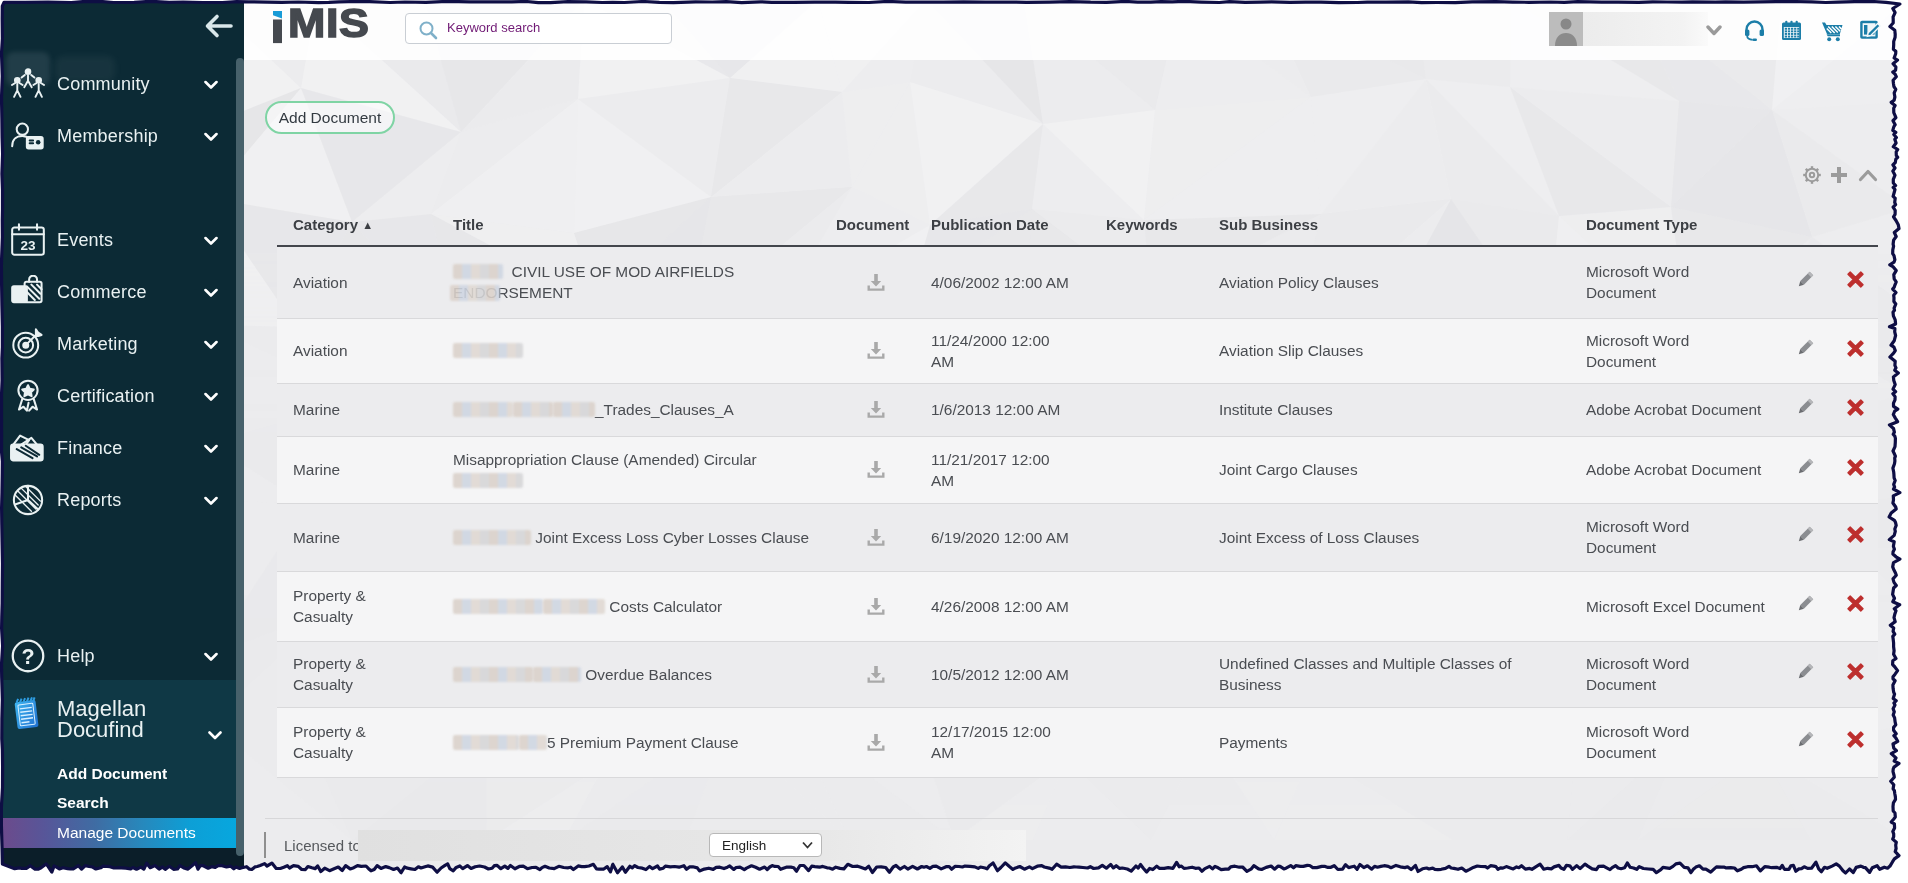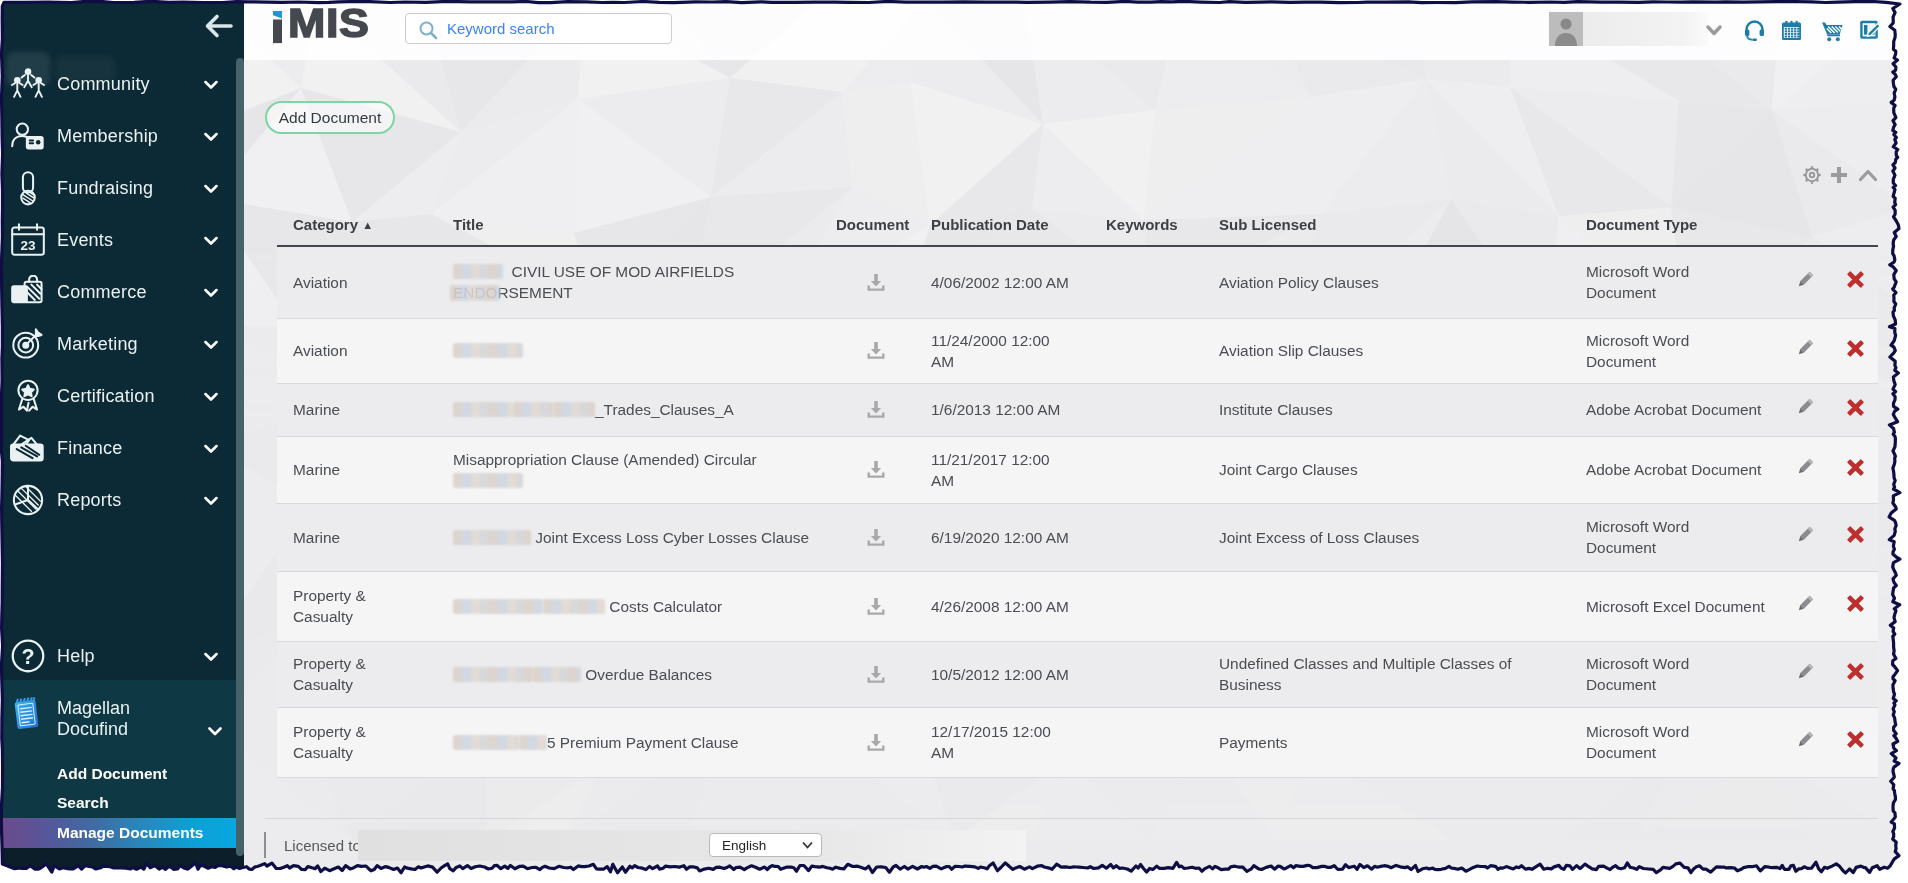--- a/index.html
+++ b/index.html
@@ -6,30 +6,30 @@
 .pat{position:absolute;left:208px;top:0;opacity:.55;-webkit-mask-image:linear-gradient(to bottom,#000 0,#000 250px,rgba(0,0,0,.35) 420px,rgba(0,0,0,.28) 100%);mask-image:linear-gradient(to bottom,#000 0,#000 250px,rgba(0,0,0,.35) 420px,rgba(0,0,0,.28) 100%)}
 .topbar{position:absolute;left:244px;top:0;width:1664px;height:60px;background:rgba(255,255,255,.88)}
 .sidebar{position:absolute;left:0;top:0;width:244px;height:883px;background:#0c2a35}
 .sb-arrow{position:absolute;left:204px;top:13px;color:#d9e7ea}
 .thumb{position:absolute;left:236px;top:58px;width:8px;height:798px;background:#47616b;border-radius:5px}
 .mi{position:absolute;left:0;width:232px;height:52px;color:#e9f1f2;font-size:18px}
 .mi .lbl{position:absolute;left:57px;top:50%;transform:translateY(-50%);letter-spacing:.2px}
 .mi .ic{position:absolute;left:10px;top:50%;transform:translateY(-50%) scale(1.13);width:36px;height:36px;display:flex;align-items:center;justify-content:center}
 .mi .ch{position:absolute;right:14px;top:50%;transform:translateY(-50%)}
 .mag{position:absolute;left:0;top:680px;width:244px;height:168px;background:#0f3845}
-.magrow{position:absolute;left:0;top:0;width:236px;height:74px;color:#e9f1f2;font-size:18px}
+.magrow{position:absolute;left:0;top:0;width:236px;height:74px;color:#e9f1f2;font-size:22px}
 .magrow .ic{position:absolute;left:12px;top:4px;transform:none}
 .magrow .ch{position:absolute;right:14px;top:28px;transform:none}
 .sub{position:absolute;left:57px;color:#fff;font-weight:700;font-size:15.5px}
 .manage{position:absolute;left:0;top:138px;width:236px;height:30px;background:linear-gradient(90deg,#6d4a8b 0px,#575699 45px,#3f6ca3 95px,#2887bb 140px,#0d9fd6 190px,#07a7de 236px);display:flex;align-items:center}
-.manage span{margin-left:57px;color:#fff;font-weight:700;font-size:15.5px}
+.manage span{margin-left:57px;color:#fff;font-weight:400;font-size:15.5px}
 .sbbottom{position:absolute;left:0;top:848px;width:244px;height:35px;background:#0b1e29}
 .logo{position:absolute;left:273px;top:10px}
 .search{position:absolute;left:405px;top:13px;width:267px;height:31px;background:#fff;border:1px solid #c9ced4;border-radius:4px}
-.search .ph{position:absolute;left:41px;top:6px;font-size:15px;color:#3b82f6}
+.search .ph{position:absolute;left:41px;top:6px;font-size:13px;color:#701a75}
 .avatar{position:absolute;left:1549px;top:12px;width:34px;height:34px;background:#bcbcbc}
 .nameblur{position:absolute;left:1583px;top:12px;width:125px;height:34px;background:linear-gradient(90deg,#ececec,#f3f3f3 80%,#fafafa)}
 .uchev{position:absolute;left:1706px;top:22px}
 .hicon{position:absolute;top:18px;width:24px;height:24px}
 .btn{position:absolute;left:265px;top:101px;width:130px;height:33px;border:2px solid #7fd4a4;border-radius:17px;background:rgba(255,255,255,.55);display:flex;align-items:center;justify-content:center;font-size:15.5px;color:#333a41}
 .tools{position:absolute;top:165px;left:1802px;width:76px;height:20px}
 table.grid{position:absolute;left:277px;top:203px;width:1601px;border-collapse:collapse;table-layout:fixed;font-size:15.4px;color:#4a4d52}
 table.grid th{font-weight:700;color:#3c3f44;text-align:left;vertical-align:bottom;padding:0 0 12px 16px;border-bottom:2px solid #43464c;font-size:15px}
 table.grid td{vertical-align:middle;padding:6px 0 6px 16px;border-bottom:1px solid #d9d9db;line-height:21px}
 table.grid tr{background:#ececee}
@@ -309,35 +309,20 @@
             <path d="M19.5 19 l3 0 M19.5 21.5 l3 0" stroke="#0c2a35"></path>
             <circle cx="27" cy="20.5" r="2" fill="#0c2a35" stroke="none"></circle>
           </g>
         </svg>
       </span>
       <span class="lbl">Membership</span>
       <span class="ch"><svg width="14" height="9" viewBox="0 0 14 9">
           <path d="M1.5 1.5 L7 7 L12.5 1.5" stroke="#fff" stroke-width="2.6" fill="none" stroke-linecap="round" stroke-linejoin="round"></path>
         </svg></span>
     </div>
-<div class="mi" style="top:162px">
-      <span class="ic">
-        <svg width="24" height="32" viewBox="0 0 24 32">
-          <g stroke="#e9f1f2" fill="none" stroke-width="1.8" stroke-linecap="round">
-            <rect x="7.5" y="2" width="9" height="18" rx="4.5"></rect>
-            <circle cx="12" cy="24.5" r="6"></circle>
-            <path d="M7.8 22 l8.5 5.5 M7.5 25 l6.5 4.2 M10.5 20.5 l7 4.5 M13.8 20 l4 2.6" stroke-width="1.3"></path>
-          </g>
-        </svg>
-      </span>
-      <span class="lbl">Fundraising</span>
-      <span class="ch"><svg width="14" height="9" viewBox="0 0 14 9">
-          <path d="M1.5 1.5 L7 7 L12.5 1.5" stroke="#fff" stroke-width="2.6" fill="none" stroke-linecap="round" stroke-linejoin="round"></path>
-        </svg></span>
-    </div>
 <div class="mi" style="top:214px">
       <span class="ic">
         <svg width="34" height="32" viewBox="0 0 34 32">
           <g stroke="#e9f1f2" fill="none" stroke-width="1.8" stroke-linecap="round" stroke-linejoin="round">
             <rect x="3" y="5" width="28" height="24" rx="2"></rect>
             <path d="M3 11 h28 M9 2 v5 M25 2 v5"></path>
             <text x="17" y="25" text-anchor="middle" font-size="12" font-family="Liberation Sans" fill="#e9f1f2" stroke="none" font-weight="bold">23</text>
           </g>
         </svg>
       </span>
@@ -576,21 +561,21 @@
       <col style="width:193px">
       <col style="width:115px">
     </colgroup>
 <tbody>
       <tr class="hd" style="height:43px">
         <th>Category <span style="font-size:11px;vertical-align:1px">▲</span></th>
         <th>Title</th>
         <th>Document</th>
         <th>Publication Date</th>
         <th>Keywords</th>
-        <th>Sub Licensed</th>
+        <th>Sub Business</th>
         <th>Document Type</th>
         <th></th>
       </tr>
 <tr style="height:72px">
         <td>Aviation</td>
         <td><span class="blur" style="width:50px"></span>&nbsp; CIVIL USE OF MOD AIRFIELDS<br><span style="position:relative">ENDORSEMENT<span class="blur" style="position:absolute;left:-3px;top:1px;width:50px;height:16px;opacity:.88"></span></span></td>
         <td>
           <svg class="dl" width="20" height="19" viewBox="0 0 20 19">
             <g fill="#a9a9a9">
               <path d="M8.2 1 h3.6 v7 h3.4 L10 13.5 4.8 8 h3.4 z"></path>

